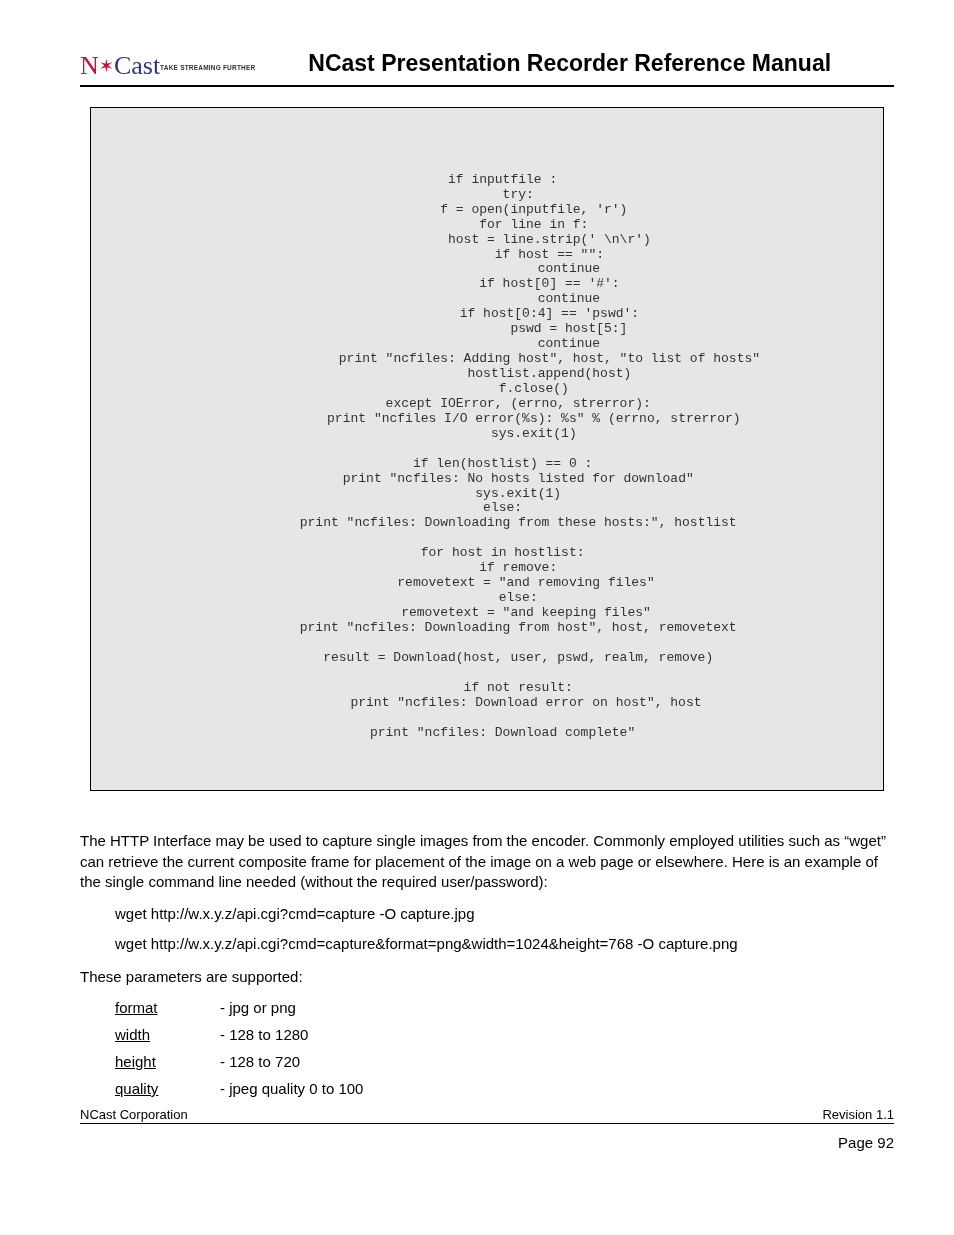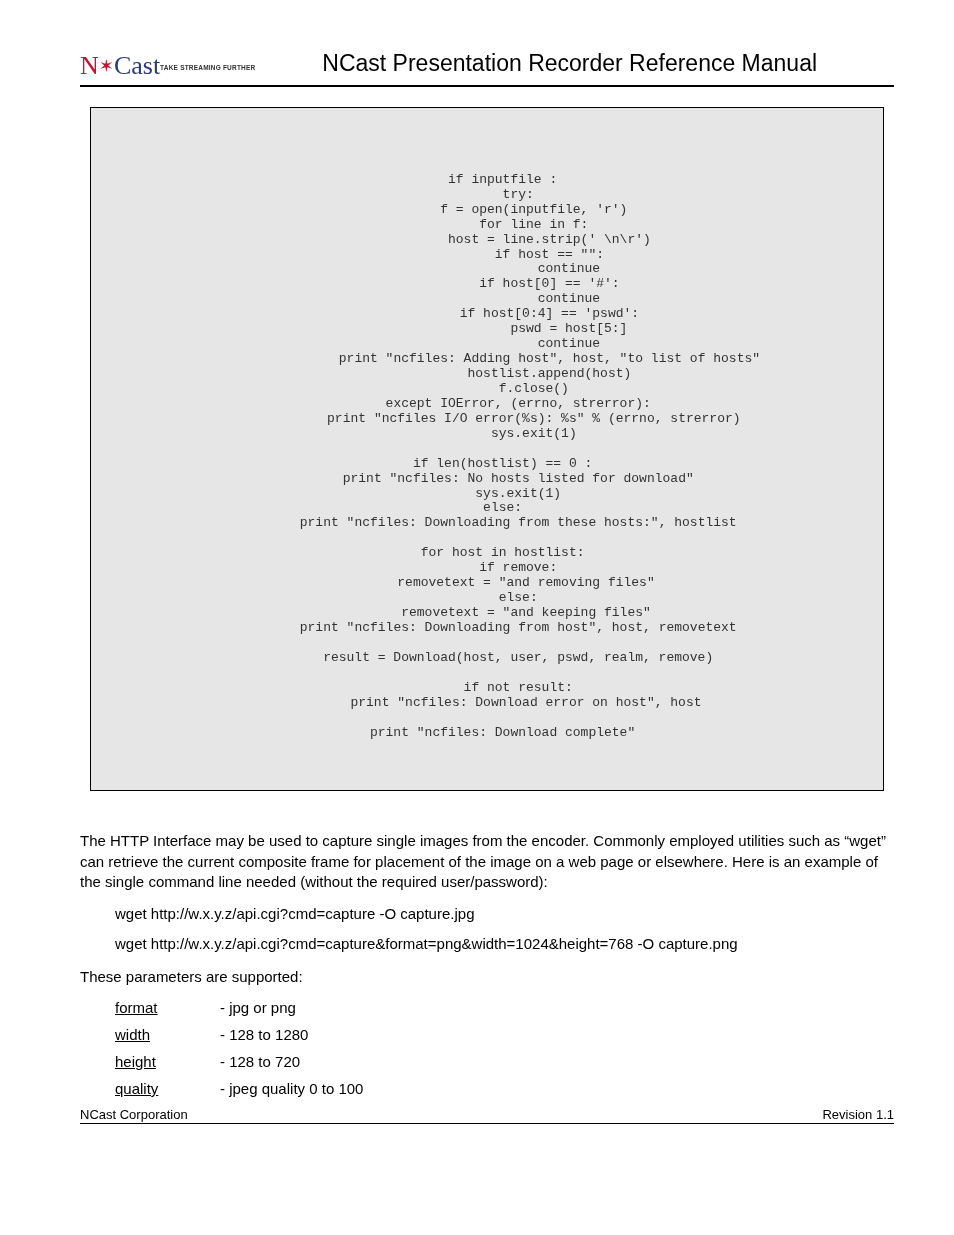--- a/index.html
+++ b/index.html
@@ -40,21 +40,21 @@
     font-size: 6.5px;
     letter-spacing: 0.2px;
     color: #333;
     font-weight: bold;
     margin-top: 2px;
   }
   .doc-title {
     flex: 1;
     text-align: center;
     font-size: 23px;
-    font-weight: normal;
+    font-weight: bold;
     padding-right: 40px;
     padding-bottom: 2px;
   }
   .code-box {
     background: #e6e6e6;
     border: 1px solid #000;
     padding: 20px 15px 50px 15px;
     margin: 0 10px 40px 10px;
     font-family: "Courier New", Courier, monospace;
     font-size: 13px;
@@ -183,14 +183,15 @@
     <div class="param-row">
       <div class="param-name">quality</div>
       <div>- jpeg quality 0 to 100</div>
     </div>
   </div>
 
   <div class="footer-line">
     <span>NCast Corporation</span>
     <span>Revision 1.1</span>
   </div>
+  <div class="page-num">Page 92</div>
 
 </div>
 
 </body></html>

